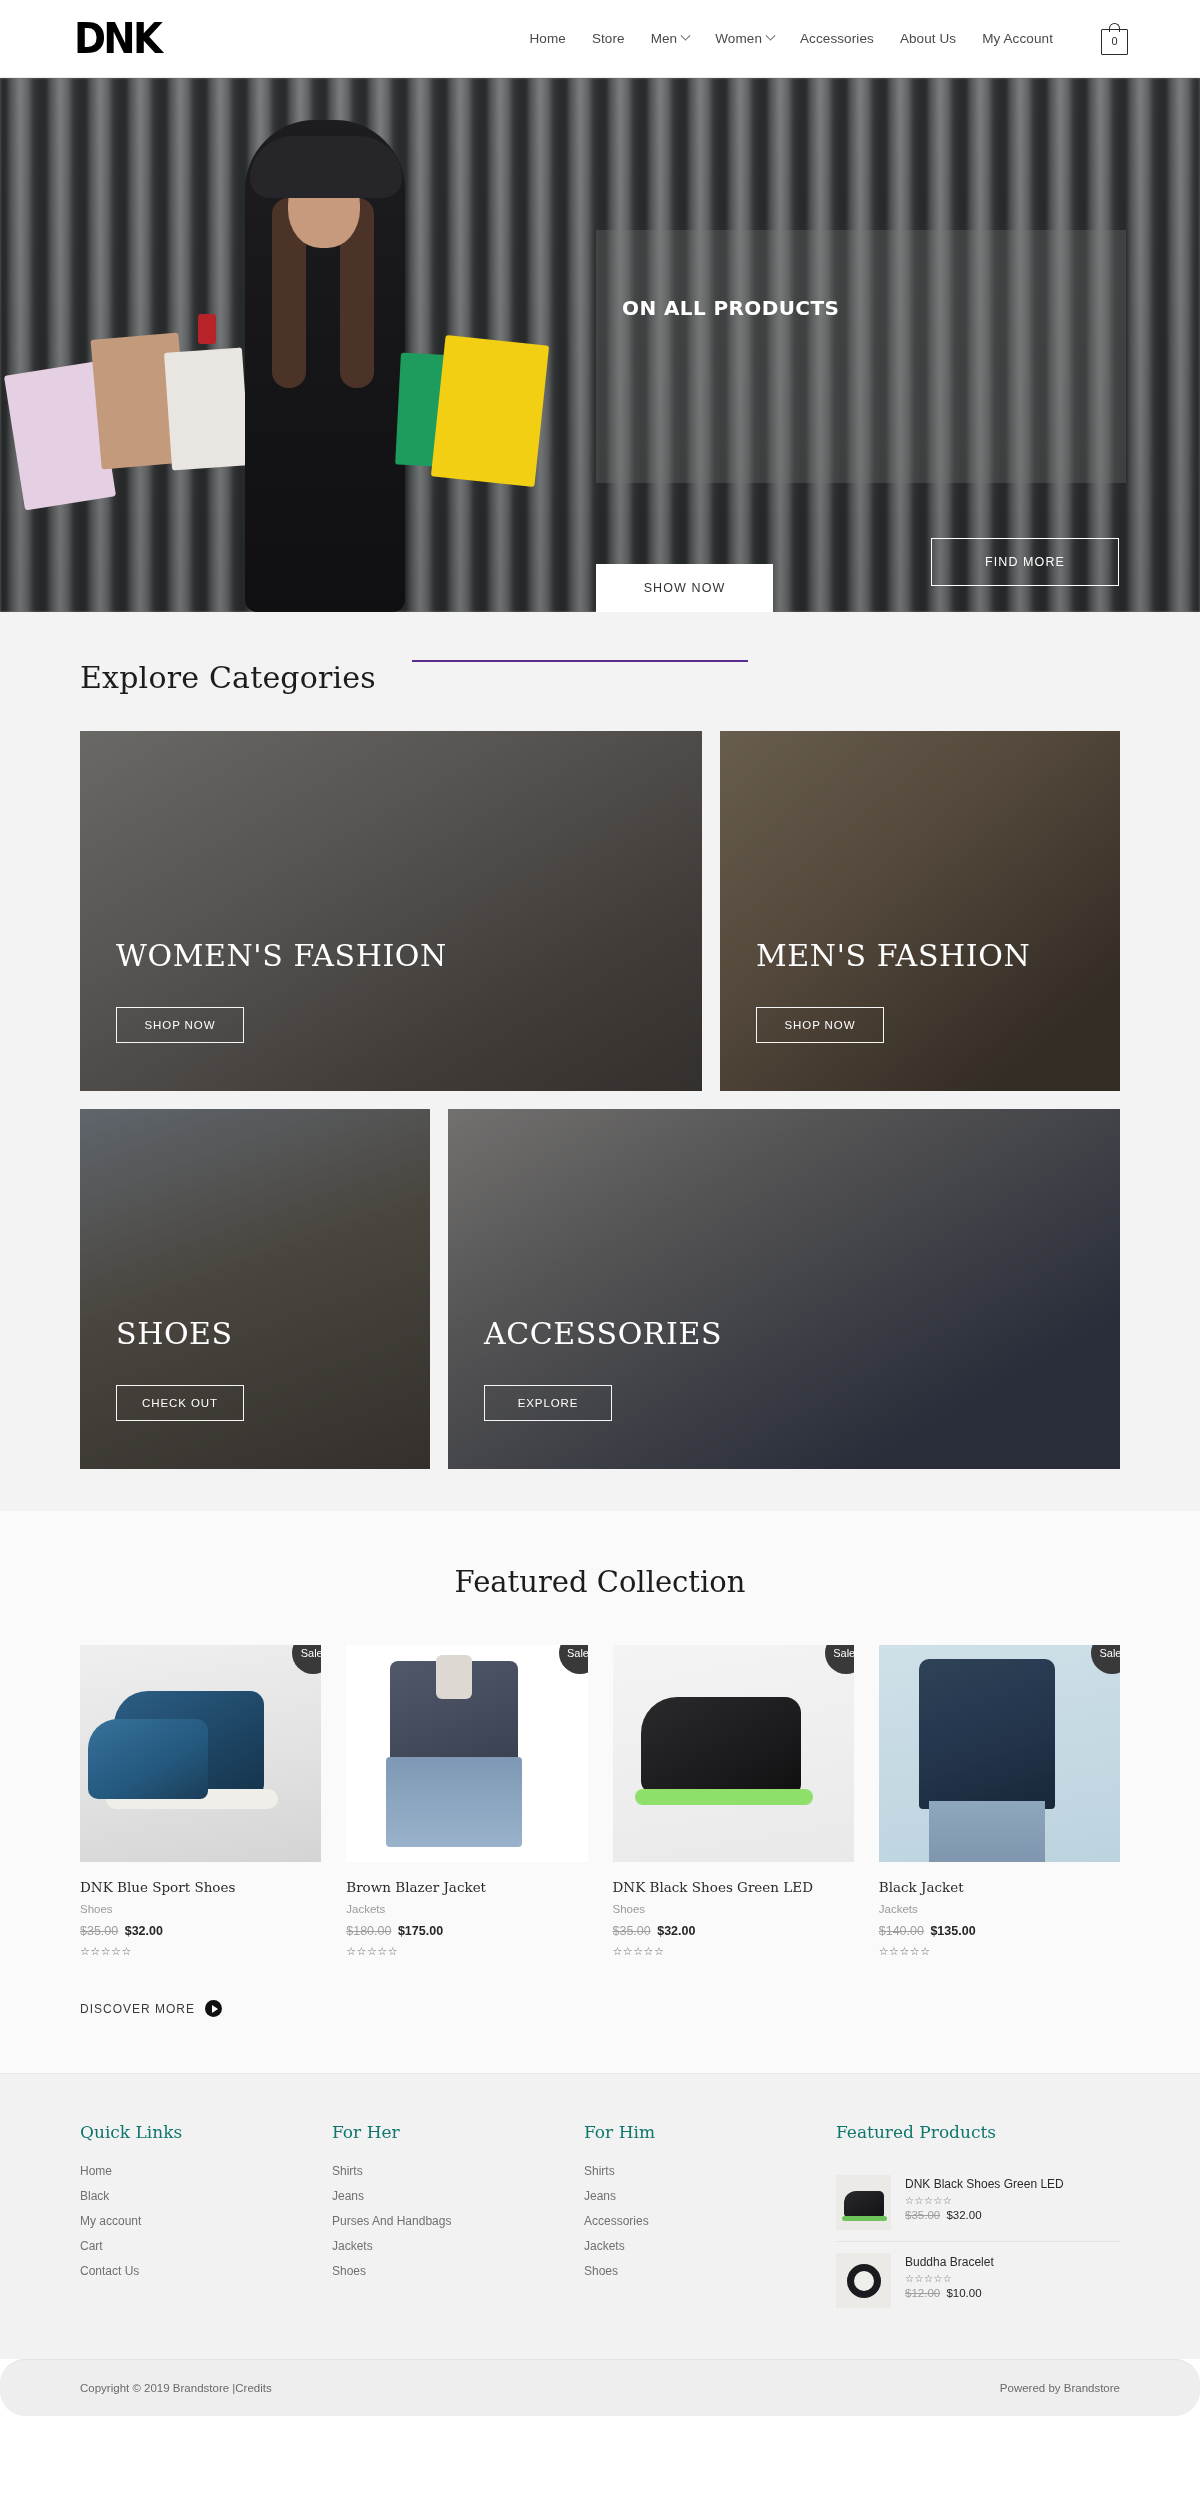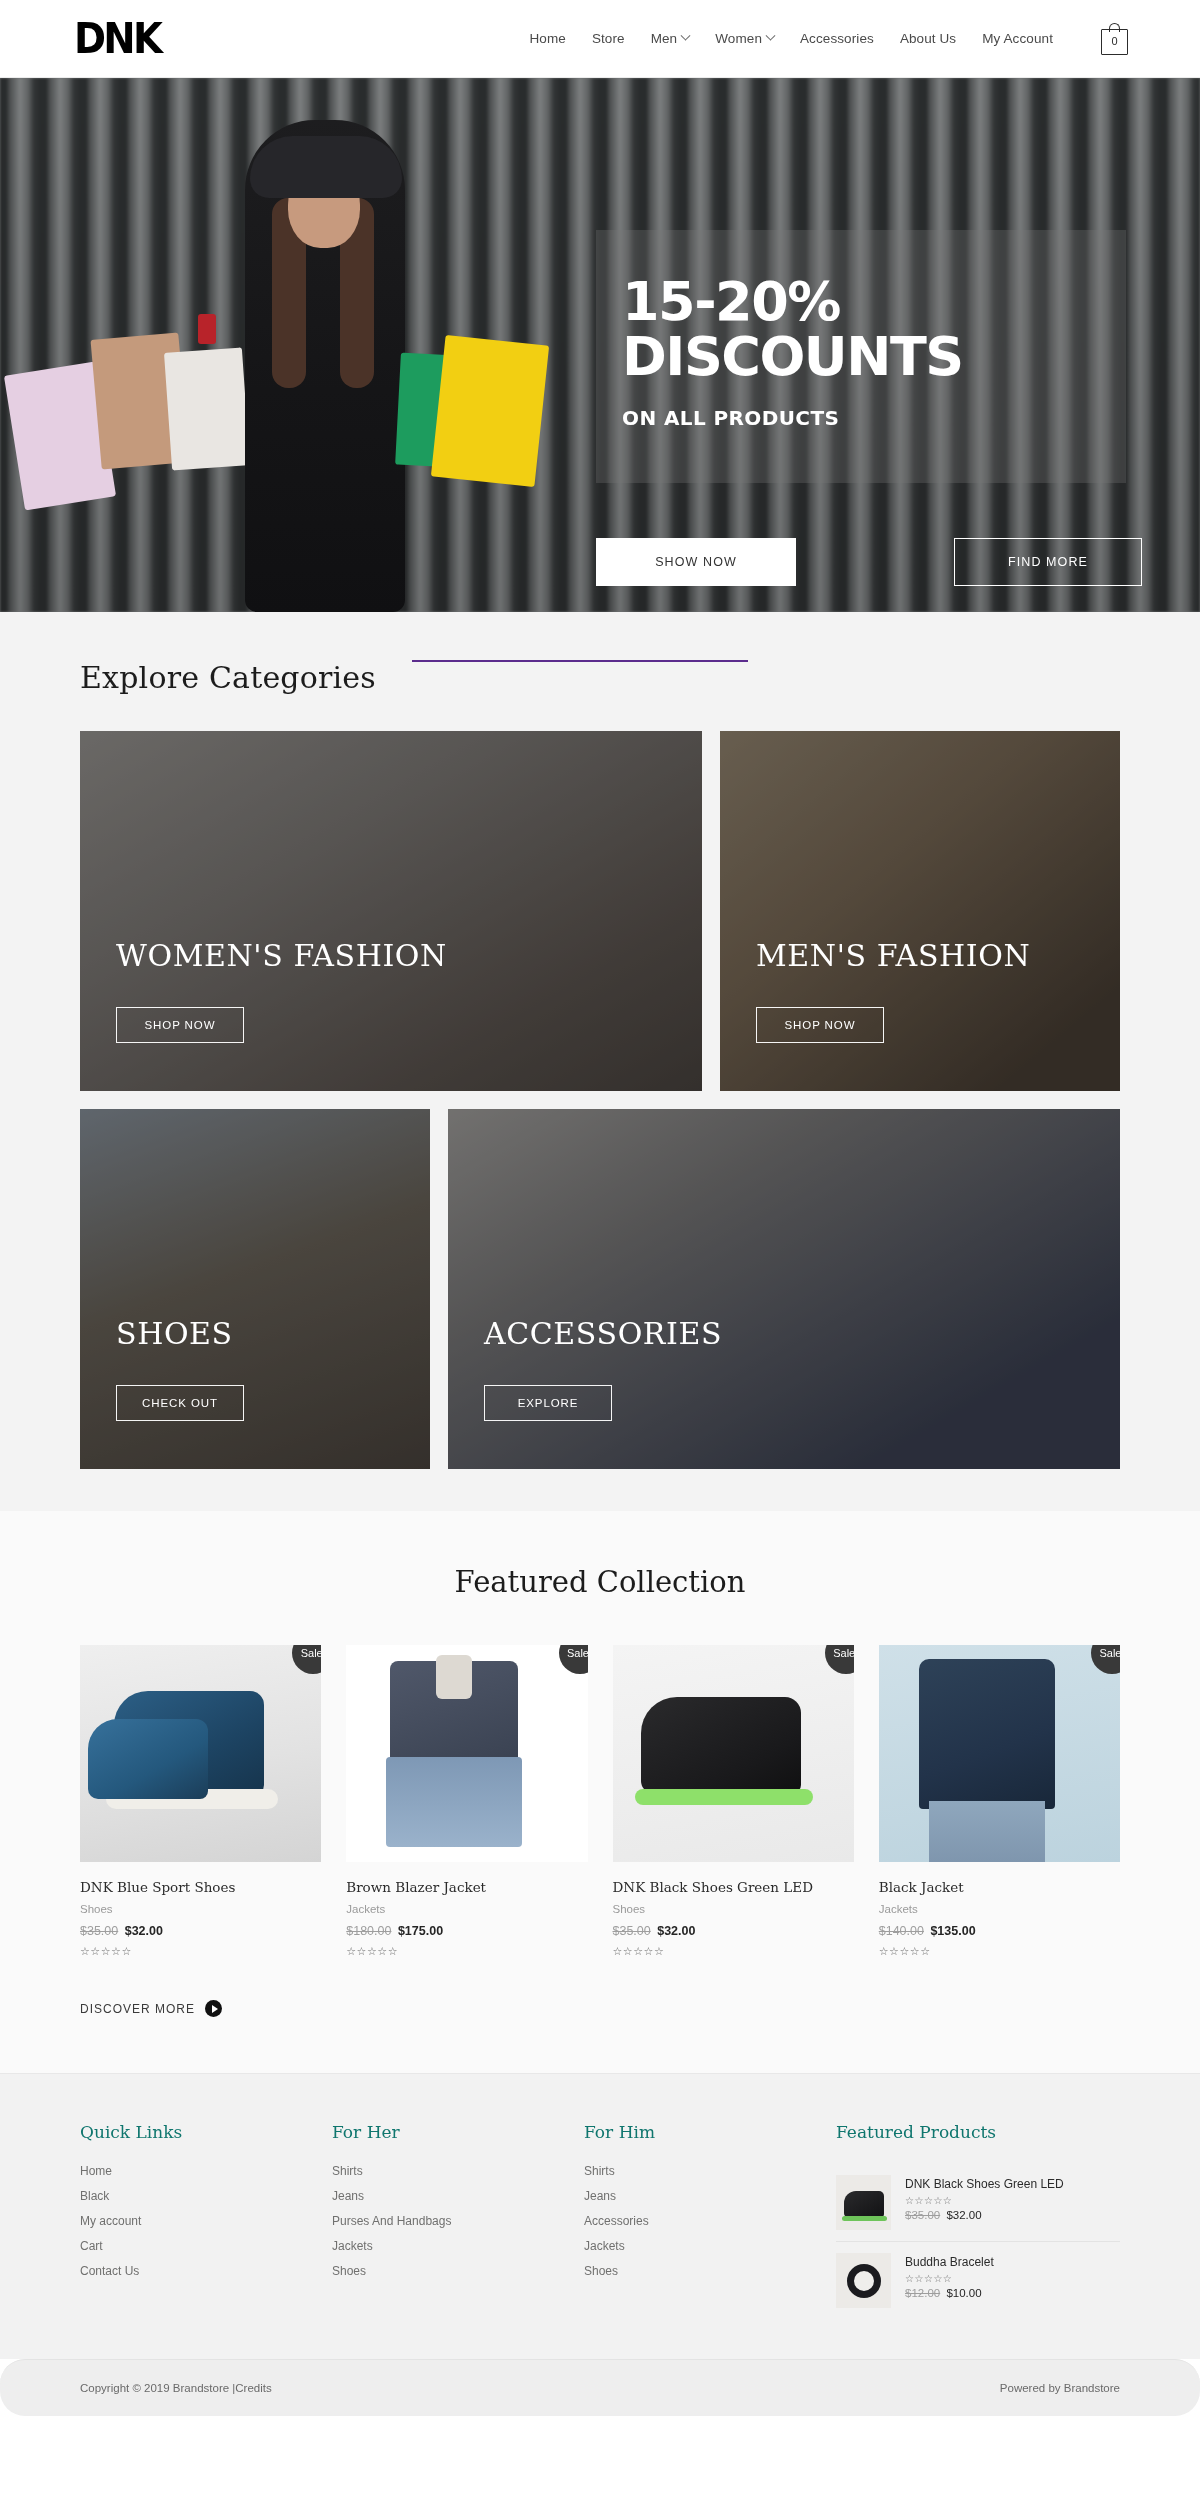--- a/index.html
+++ b/index.html
@@ -175,27 +175,28 @@
     letter-spacing: .4px;
     color: #fff;
   }
   .hero-actions {
     position: absolute;
     left: 596px; top: 460px;
     display: flex;
     gap: 158px;
   }
   .btn-solid {
-    width: 200px; height: 48px;
+    width: 177px; height: 48px;
     background: #fff;
     color: #333;
     font-size: 12.5px;
     letter-spacing: 1.1px;
     display: flex; align-items: center; justify-content: center;
     cursor: pointer;
+    margin-top: 26px;
   }
   .btn-ghost {
     width: 188px; height: 48px;
     border: 1.5px solid #fff;
     color: #fff;
     font-size: 12.5px;
     letter-spacing: 1.1px;
     display: flex; align-items: center; justify-content: center;
     cursor: pointer;
   }
@@ -494,24 +495,20 @@
       <div class="model-figure"></div>
       <div class="model-hair-l"></div>
       <div class="model-hair-r"></div>
       <div class="model-head"></div>
       <div class="model-hat"></div>
       <div class="bag bag-green"></div>
       <div class="bag bag-yellow"></div>
     </div>
     <div class="hero-panel"></div>
     <div class="hero-inner">
-      <div class="hero-h1">
-        <div>15-20%</div>
-        <div>DISCOUNTS</div>
-      </div>
       <div class="hero-sub">ON ALL PRODUCTS</div>
     </div>
     <div class="hero-actions">
       <div class="btn-solid">SHOW NOW</div>
       <div class="btn-ghost">FIND MORE</div>
     </div>
   </div>
 
   <div class="categories">
     <div class="cat-head">

